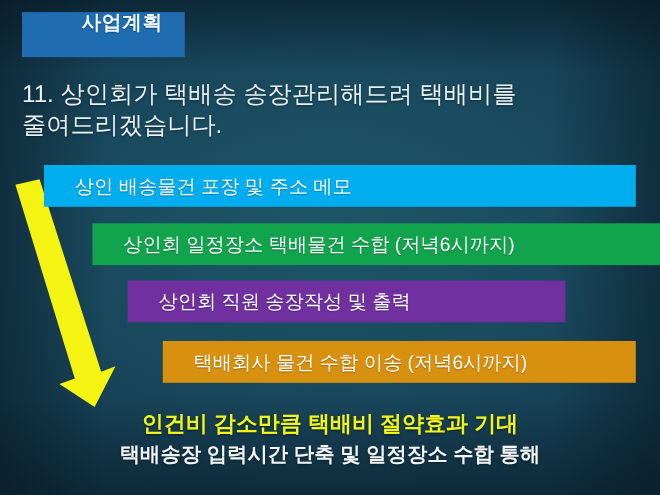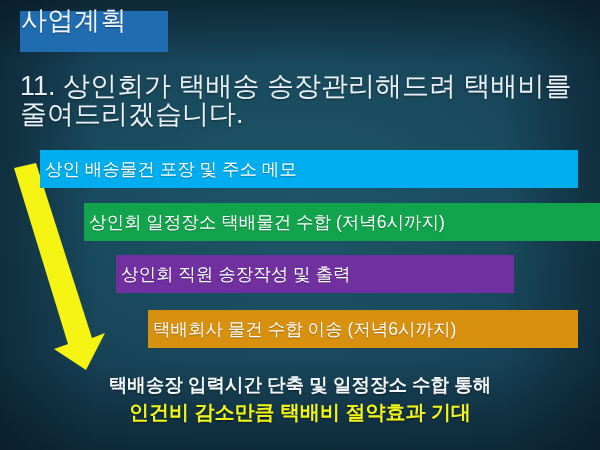--- a/index.html
+++ b/index.html
@@ -47,54 +47,54 @@
     background: #1f6cb0;
     z-index: 4;
   }
   #title-text {
     position: absolute;
     left: 0;
     top: 0;
     width: 148px;
     height: 41px;
     line-height: 41px;
-    text-align: center;
+    text-align: right;
     color: #eef6fb;
-    font-size: 26px;
-    font-weight: 400;
+    font-size: 18px;
+    font-weight: 700;
     letter-spacing: 0.5px;
     white-space: nowrap;
     z-index: 5;
     text-shadow: 0 1px 1px rgba(0,0,0,0.35);
   }
 
   
   #subtitle {
     position: absolute;
     left: 20px;
     top: 72px;
     width: 562px;
     z-index: 4;
     color: #e8f1f6;
-    font-size: 27px;
+    font-size: 22px;
     line-height: 28px;
     white-space: nowrap;
     text-shadow: 0 1px 2px rgba(0,0,0,0.4);
   }
   #subtitle-line1 { display: block; text-align: left; }
   #subtitle-line2 { display: block; text-align: left; }
 
   
   .proc-box {
     position: absolute;
     z-index: 4;
     box-sizing: border-box;
     display: flex;
     align-items: center;
-    padding-left: 5px;
+    padding-left: 28px;
     color: #ffffff;
     font-size: 17.5px;
     white-space: nowrap;
     text-shadow: 0 1px 1px rgba(0,0,0,0.28);
   }
   #box-1 { left: 40px;  top: 150px; width: 538px; height: 38px; background: #00AEEF; }
   #box-2 { left: 84px;  top: 203px; width: 594px; height: 38px; background: #12A44D; }
   #box-3 { left: 116px; top: 255px; width: 398px; height: 38px; background: #7030A0; }
   #box-4 { left: 148px; top: 310px; width: 430px; height: 38px; background: #D8900F; }
 
@@ -160,17 +160,17 @@
     <span>상인회 일정장소 택배물건 수합 (저녁6시까지)</span>
   </div>
   <div class="proc-box" id="box-3" style="background: rgb(112, 48, 160);">
     <span>상인회 직원 송장작성 및 출력</span>
   </div>
   <div class="proc-box" id="box-4" style="background: rgb(216, 144, 15);">
     <span>택배회사 물건 수합 이송 (저녁6시까지)</span>
   </div>
 
   <div id="conclusion">
+    <span id="conclusion-line2" style="color: rgb(242, 245, 26);">인건비 감소만큼 택배비 절약효과 기대</span>
     <span id="conclusion-line1" style="color: rgb(242, 247, 250);">택배송장 입력시간 단축 및 일정장소 수합 통해</span>
-    <span id="conclusion-line2" style="color: rgb(242, 245, 26);">인건비 감소만큼 택배비 절약효과 기대</span>
   </div>
 
 </div>
 
 </body></html>

